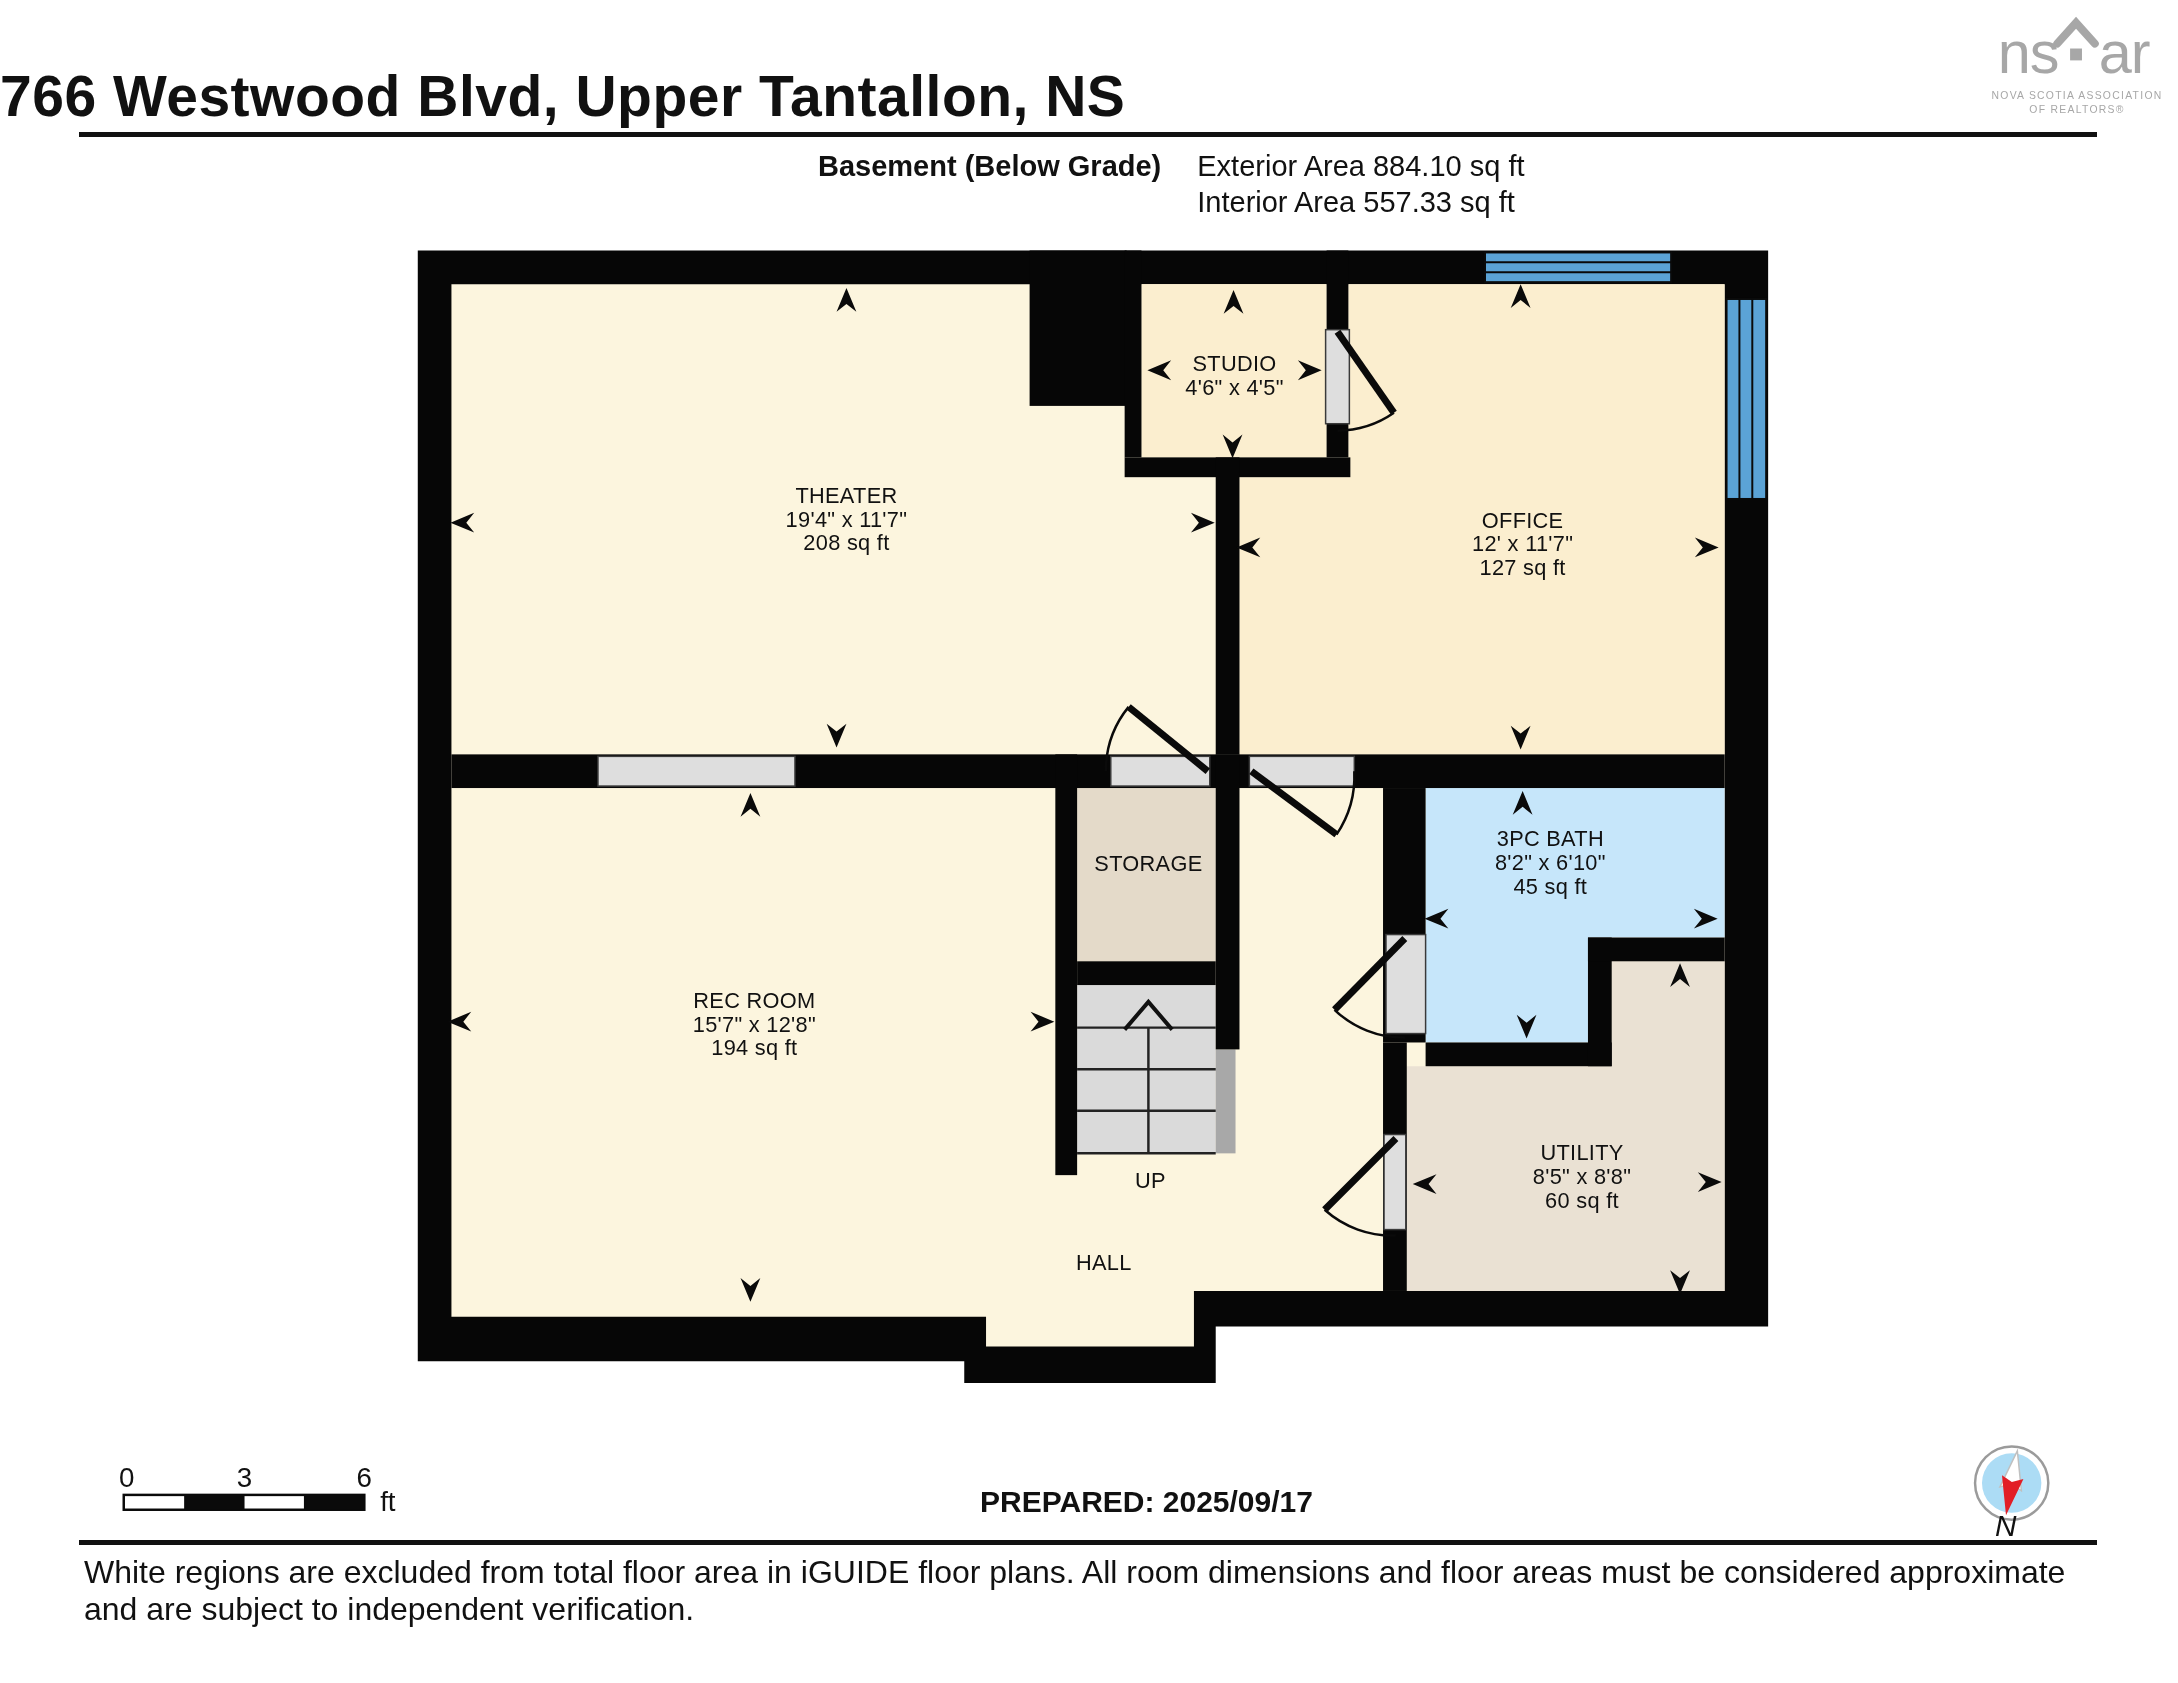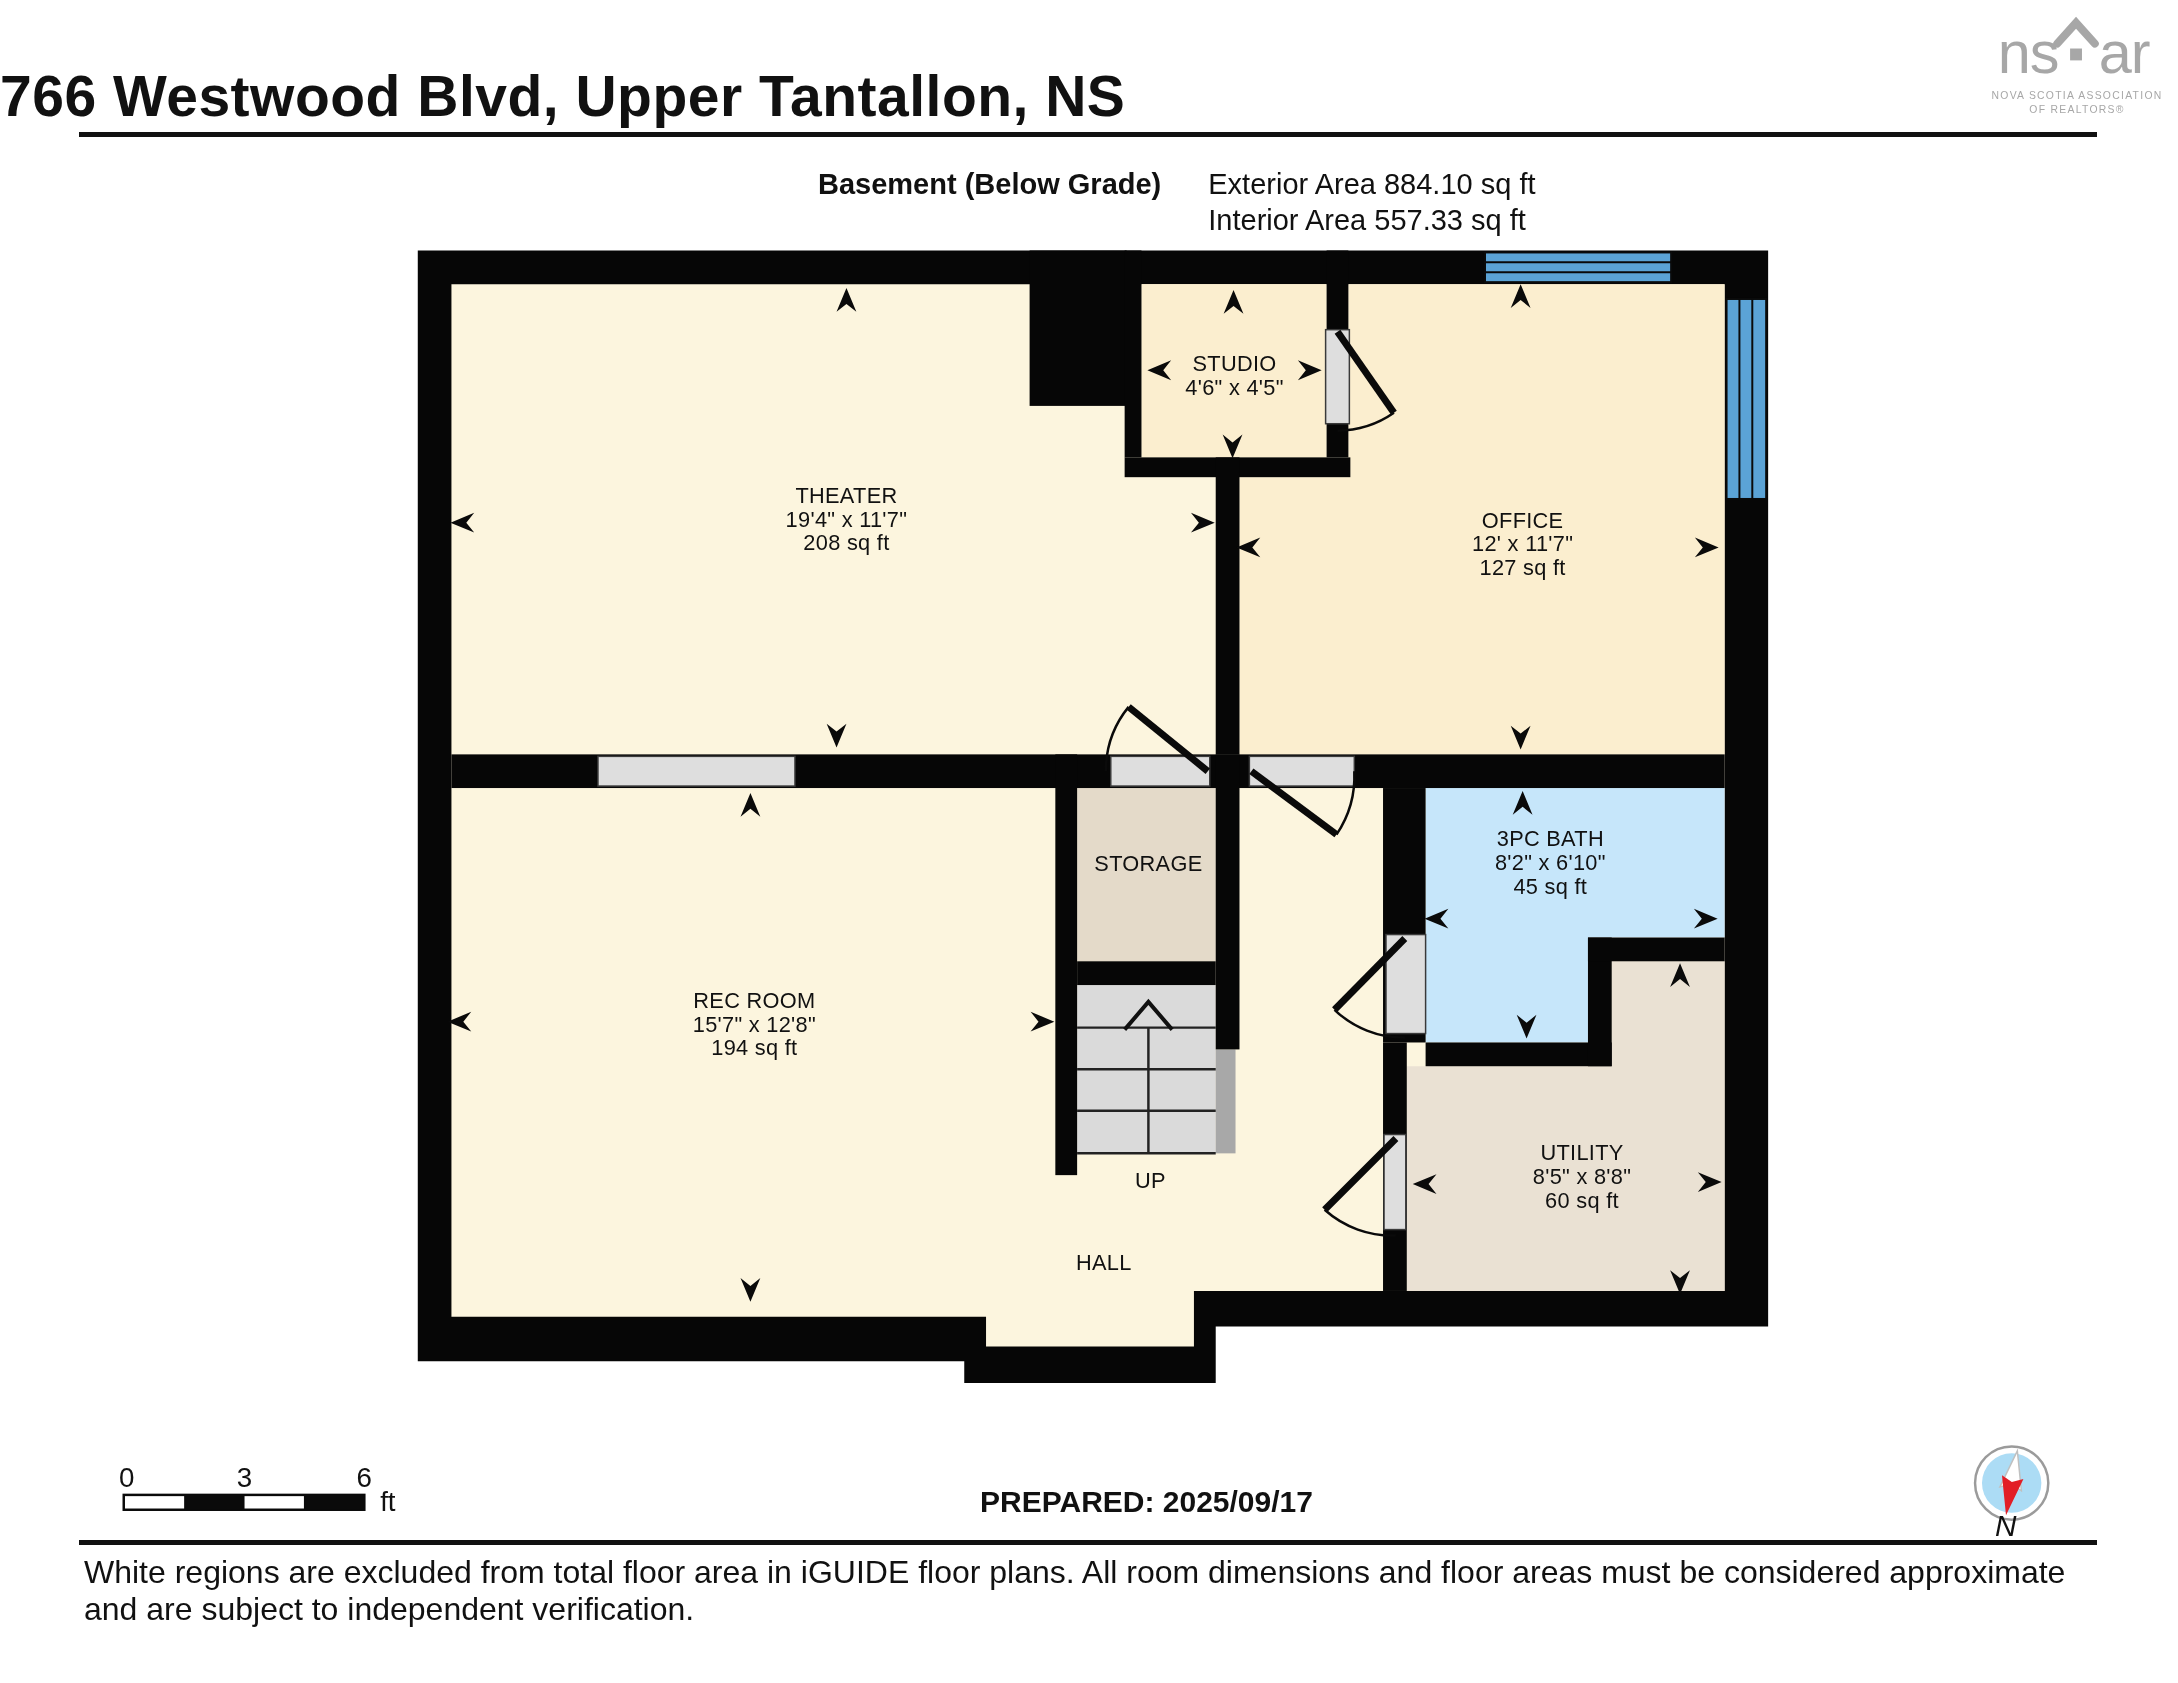--- a/index.html
+++ b/index.html
@@ -3,24 +3,24 @@
 <meta charset="utf-8">
 <style>
   html,body{margin:0;padding:0;background:#fff;}
   .page{position:relative;width:2178px;height:1683px;background:#ffffff;
         font-family:"Liberation Sans",sans-serif;color:#111;overflow:hidden;}
   .title{position:absolute;top:63px;left:0;width:2178px;
          font-size:57px;font-weight:bold;letter-spacing:0.5px;}
   .rule{position:absolute;left:79px;width:2018px;height:5px;background:#111;}
   .rule-top{top:132px;}
   .rule-bottom{top:1540px;}
-  .subtitle{position:absolute;left:818px;top:166px;display:flex;gap:9px;
+  .subtitle{position:absolute;left:818px;top:148px;display:flex;gap:36px;
             font-size:29px;line-height:36px;align-items:flex-start;}
   .subtitle .flabel{font-weight:bold;white-space:nowrap;}
-  .subtitle .areas div{white-space:nowrap;margin-left:38px;}
+  .subtitle .areas div{white-space:nowrap;}
   .prepared{position:absolute;left:980px;top:1485px;font-size:30px;font-weight:bold;}
   .disclaimer{position:absolute;left:84px;top:1554px;width:2010px;font-size:32px;}
   svg text{font-family:"Liberation Sans",sans-serif;}
   .rlabel{font-size:22px;fill:#111;text-anchor:middle;letter-spacing:.3px;}
   .tick{font-size:28px;fill:#111;text-anchor:middle;}
   .unit{font-size:28px;fill:#111;}
   .nlabel{font-size:30px;font-style:italic;fill:#111;text-anchor:middle;}
   .logo-main{font-size:60px;fill:#a7a7a7;letter-spacing:-1px;}
   .logo-sub{font-size:10.5px;fill:#a7a7a7;letter-spacing:1.3px;text-anchor:middle;}
 </style>

